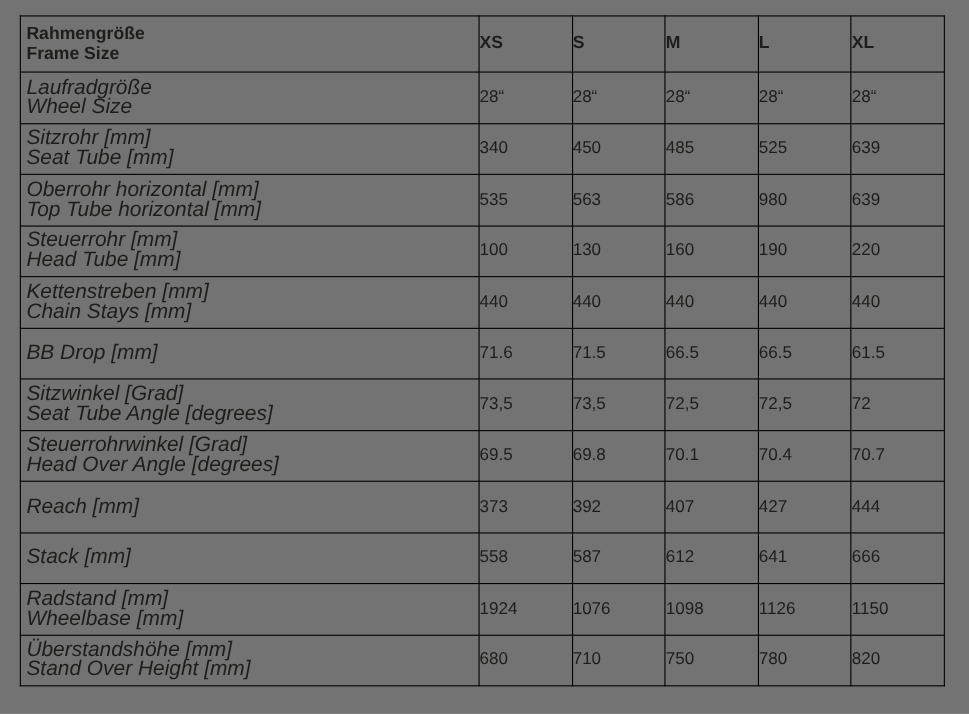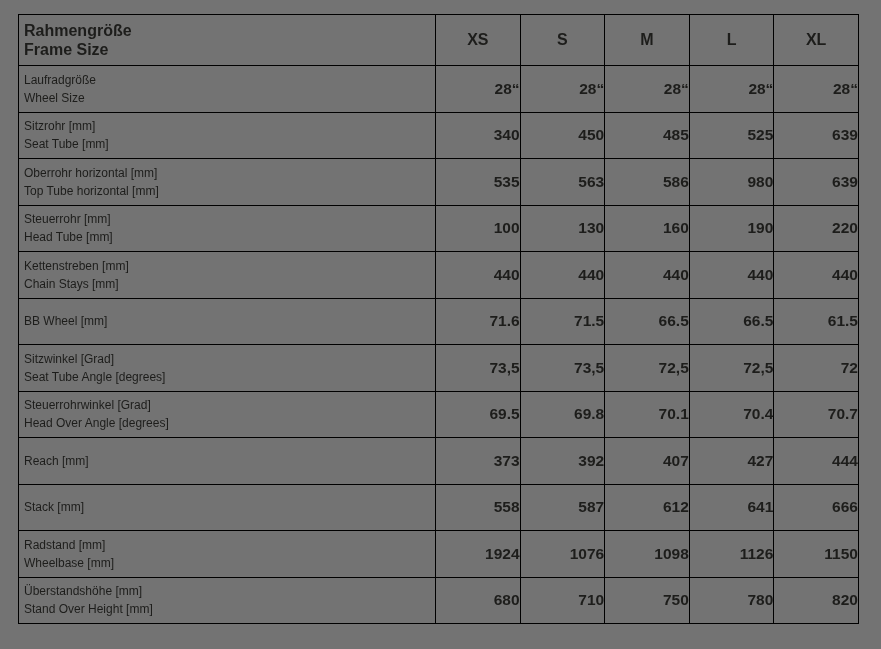--- a/index.html
+++ b/index.html
@@ -33,40 +33,41 @@
   col.label-col { width: 417px; }
   col.size-col  { width: 84.6px; }
   th.corner {
     height: 50px;
     text-align: left;
     font-size: 16px;
     font-weight: bold;
     line-height: 19px;
   }
   th.size {
-    text-align: center;
+    text-align: left;
     font-size: 16px;
     font-weight: bold;
   }
   td.label {
     height: 45.5px;
     text-align: left;
-    font-size: 12px;
+    font-size: 19px;
     font-weight: normal;
     line-height: 18px;
+    font-style: italic;
   }
   td.label .pad, th.corner .pad {
     padding-left: 5px;
     padding-right: 4px;
   }
   td.label span, th.corner span { display: block; }
   td.val {
-    text-align: right;
+    text-align: left;
     font-size: 15.5px;
-    font-weight: bold;
+    font-weight: normal;
   }
 </style>
 </head>
 <body>
 
 <div class="page">
   <table class="geo">
     <colgroup>
       <col class="label-col">
       <col class="size-col">
@@ -156,21 +157,21 @@
       <td class="val">440</td>
       <td class="val">440</td>
       <td class="val">440</td>
       <td class="val">440</td>
       <td class="val">440</td>
     </tr>
 
     <tr>
       <td class="label">
             <div class="pad">
-        <span>BB Wheel [mm]</span>
+        <span>BB Drop [mm]</span>
         <span></span>
             </div>
           </td>
       <td class="val">71.6</td>
       <td class="val">71.5</td>
       <td class="val">66.5</td>
       <td class="val">66.5</td>
       <td class="val">61.5</td>
     </tr>
 

